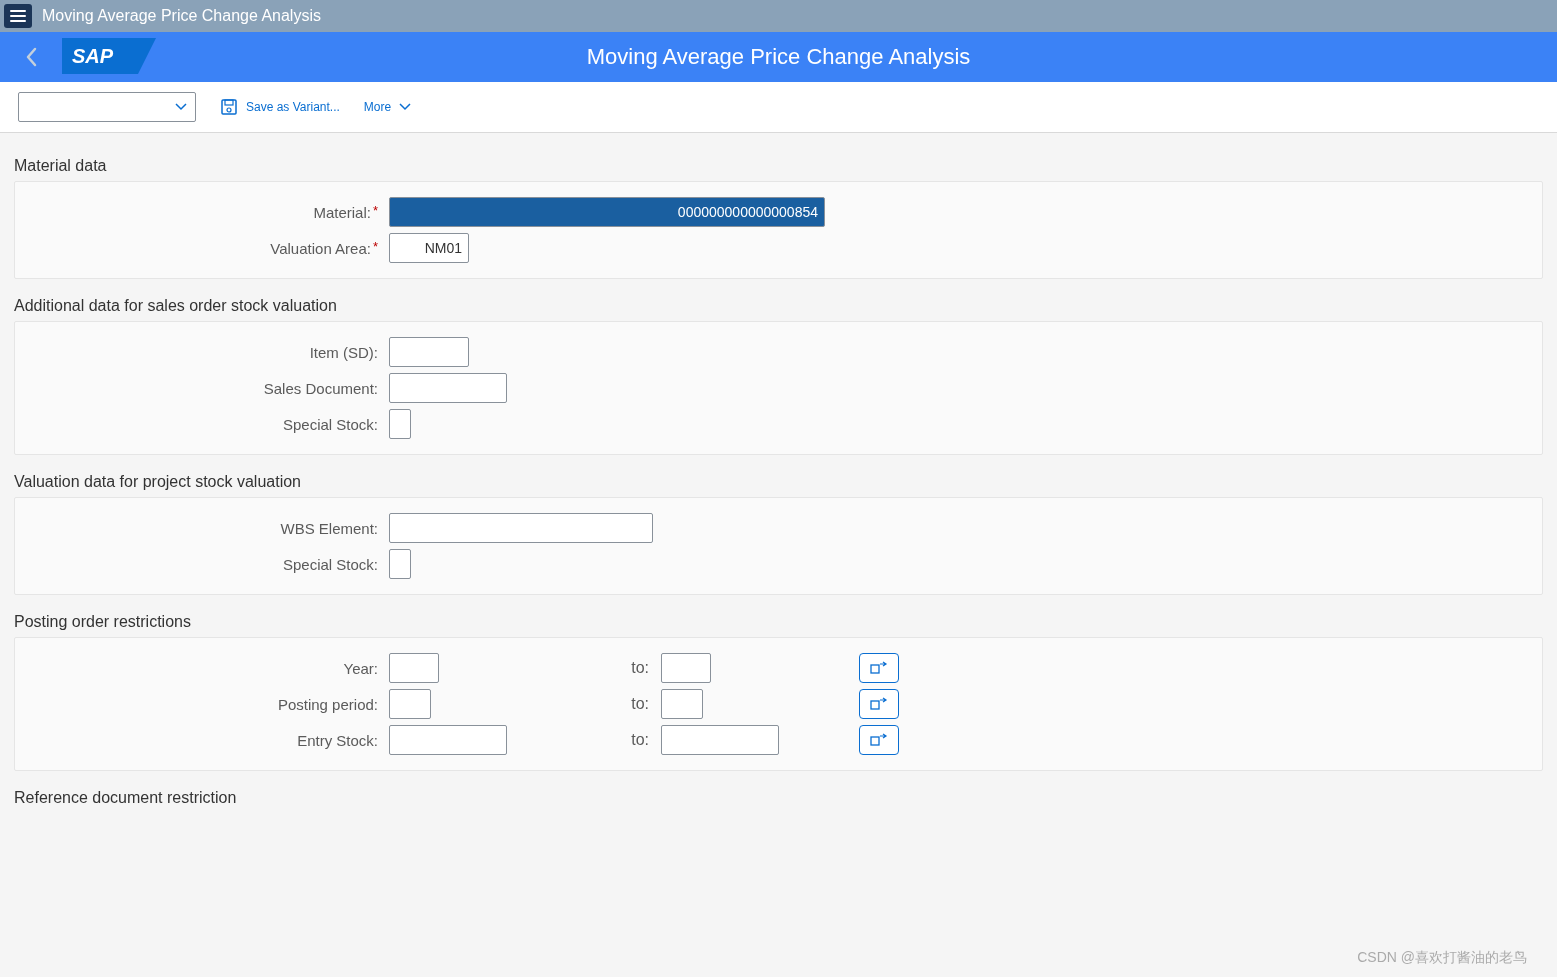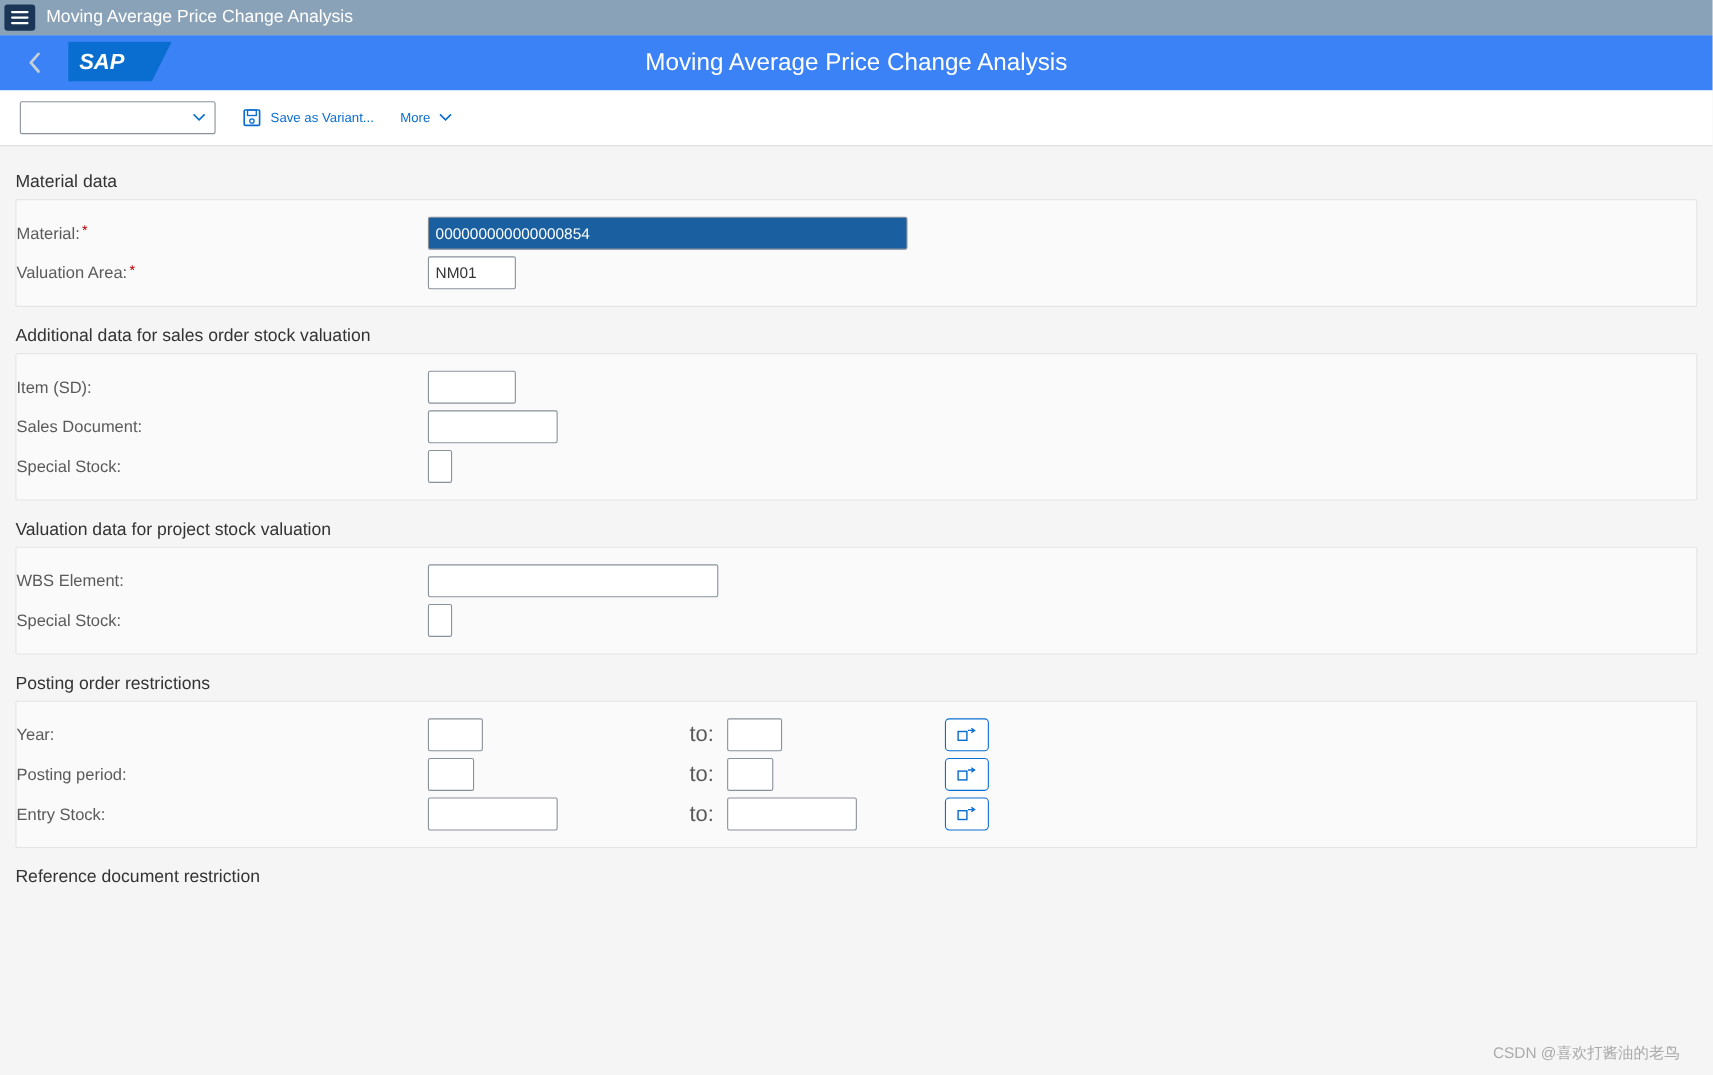--- a/index.html
+++ b/index.html
@@ -108,42 +108,44 @@
       margin-bottom: 18px;
     }
     .row {
       display: flex;
       align-items: center;
       min-height: 36px;
       padding: 1px 0;
     }
     .label {
       width: 366px;
+      text-align: right;
       color: #5a5a5a;
       font-size: 15px;
       padding-right: 3px;
     }
     .req { color: #b00; font-size: 13px; position: relative; top: -3px; margin-left: 2px; }
     .field-cell { display: flex; align-items: center; gap: 0; margin-left: 8px; }
     .to-label {
       text-align: right;
       color: #5a5a5a;
       width: 270px;
       padding-right: 4px;
-      font-size: 20px;
+      font-size: 16px;
     }
     .input {
       height: 30px;
       border: 1px solid #89919a;
       border-radius: 2px;
       padding: 4px 6px;
       font-size: 14px;
       background: #fff;
       color: #333;
       outline: none;
+      text-align: right;
     }
     .input.hl {
       background: #1a5fa0;
       color: #fff;
     }
     .w-xl { width: 436px; }
     .w-lg { width: 264px; }
     .w-md { width: 118px; }
     .w-sm { width: 80px; }
     .w-xs { width: 50px; }

